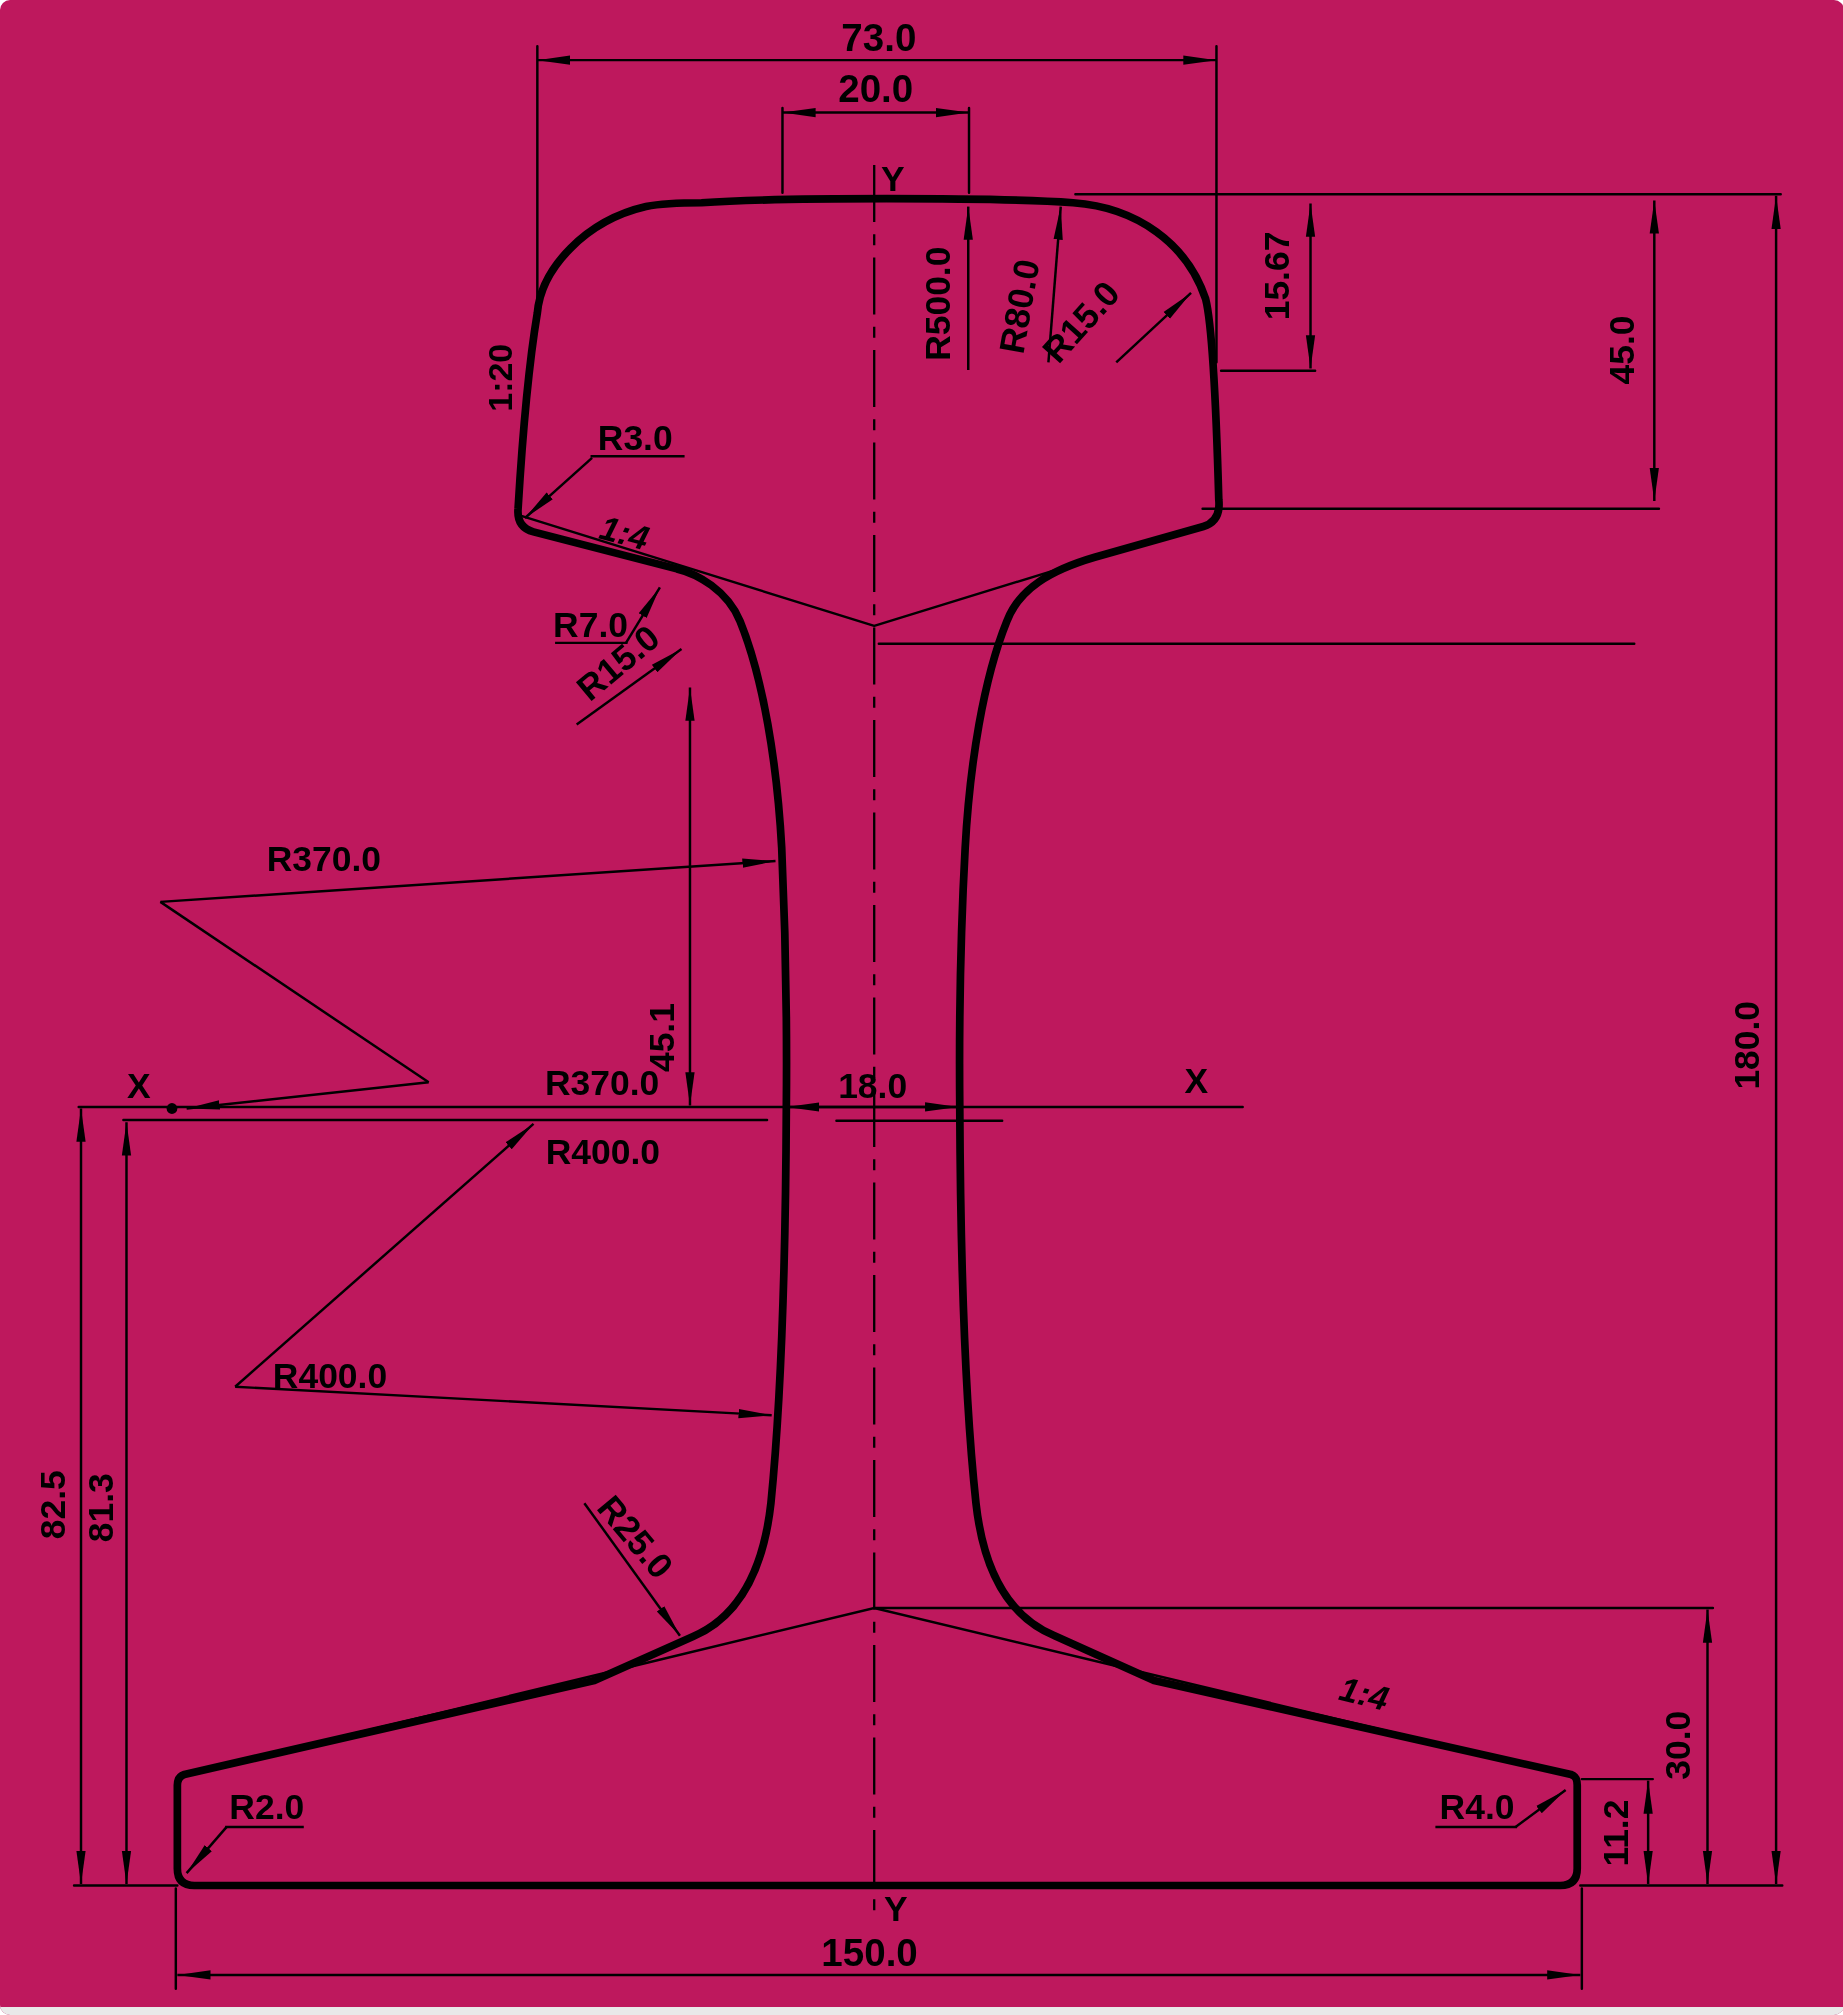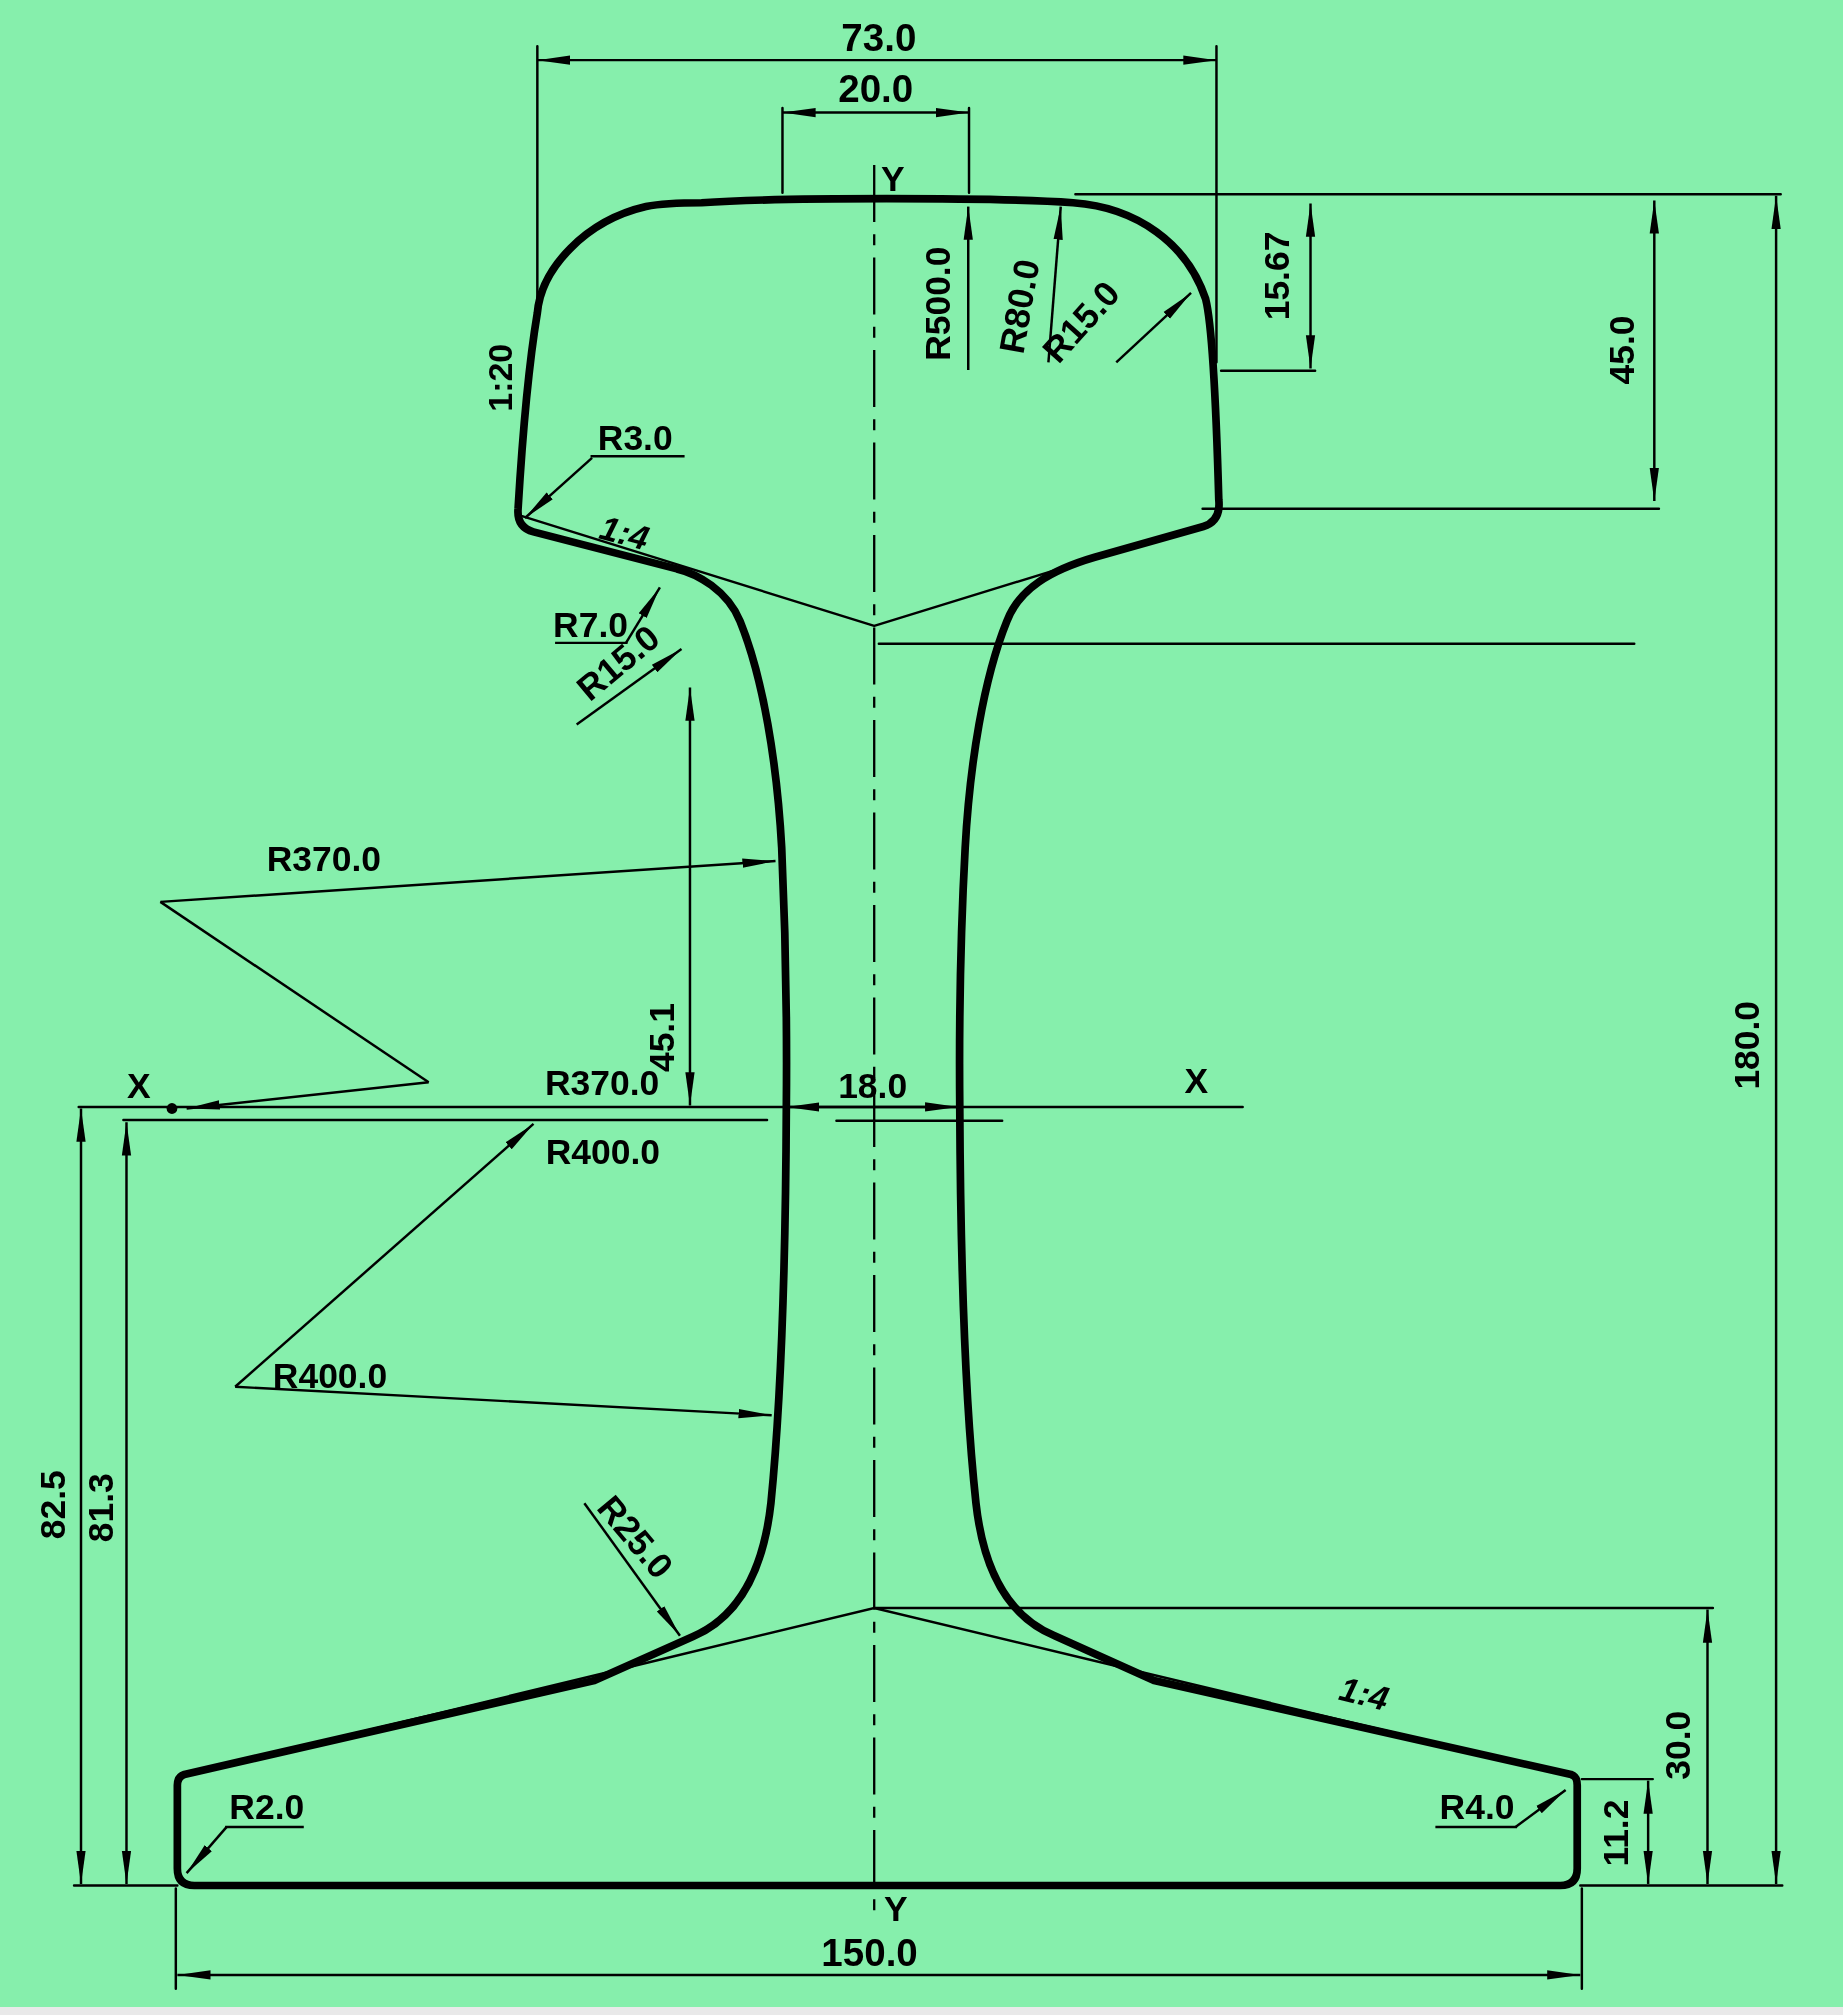--- a/index.html
+++ b/index.html
@@ -1,16 +1,16 @@
 <!DOCTYPE html>
 <html style="font-size:12.3px"><head>
 <meta charset="utf-8">
 <style>
   html,body{margin:0;padding:0;background:#fff;}
-  .stage{position:relative;width:1844px;height:2015px;background:#86efac;overflow:hidden;}
+  .stage{position:relative;width:1844px;height:2015px;background:#be185d;overflow:hidden;border-radius:10px;}
   svg{position:absolute;left:0;top:0;}
   .outline{fill:none;stroke:#000;stroke-width:10;stroke-linejoin:round;stroke-linecap:round;}
   .thin{fill:none;stroke:#000;stroke-width:3.2;stroke-linecap:round;}
   .dim{fill:none;stroke:#000;stroke-width:3.2;}
   .cl{fill:none;stroke:#000;stroke-width:3;stroke-dasharray:74 16 14 16;}
   text{font-family:"Liberation Sans",sans-serif;font-weight:bold;fill:#000;}
   .t46{font-size:46px;} .t50{font-size:50px;} .t44{font-size:44px;}
   .it{font-style:italic;}
   .botstrip{position:absolute;left:0;bottom:0;width:100%;height:7.7px;background:#e9e9e9;}
 </style>

